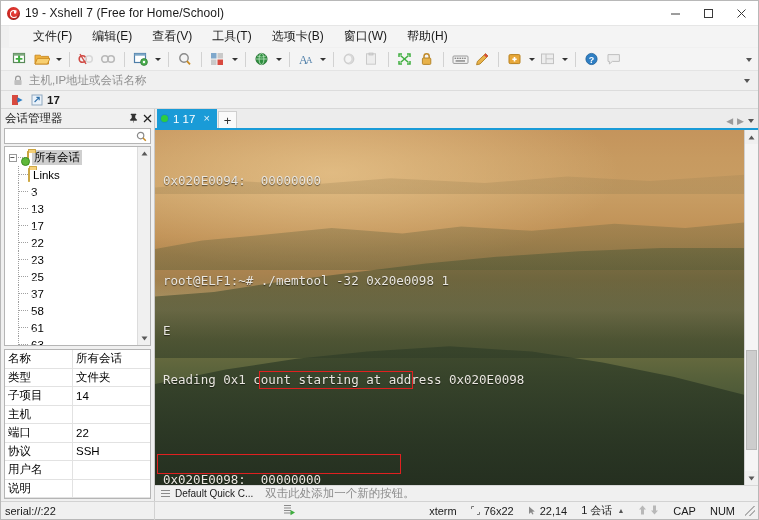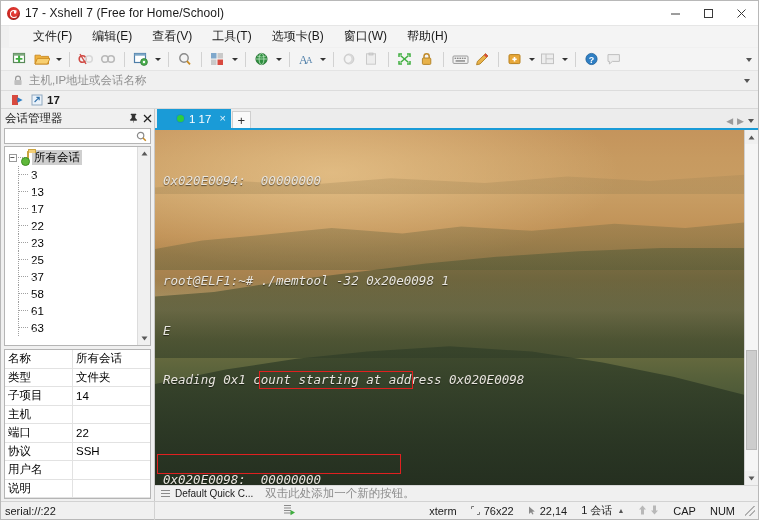--- a/index.html
+++ b/index.html
@@ -169,21 +169,21 @@
   .prow.empty { flex:1; border-bottom:none; }
 
   
   .main { flex:1; display:flex; flex-direction:column; min-width:0; background:#f0f0f0; }
   .tabstrip {
     height:19px; min-height:19px; background:#ececec; display:flex; align-items:flex-end;
     position:relative; padding-left:2px;
   }
   .tab {
     height:19px; background:#1a9bd7; color:#fff; display:flex; align-items:center;
-    padding:0 5px 0 20px; font-size:11.5px; min-width:60px;
+    padding:0 5px 0 4px; font-size:11.5px; min-width:60px;
   }
   .tab-dot { width:7px;height:7px;border-radius:50%;background:#2ecc40;margin-right:5px;
     box-shadow:0 0 0 1px rgba(0,0,0,.08); }
   .tab-label { color:#fff; }
   .tab-close { margin-left:8px; color:#dff1fb; font-size:11px; line-height:9px; }
   .tab-new {
     width:19px;height:17px;background:#fafafa;border:1px solid #cfcfcf;border-bottom:none;
     display:flex;align-items:center;justify-content:center;color:#333;font-size:13px;
     margin-left:1px;
   }
@@ -202,21 +202,20 @@
         #c89d63 18%,
         #bf9055 30%,
         #a9834f 40%,
         #8d7a4a 50%,
         #6e6f41 60%,
         #56603a 70%,
         #485637 78%,
         #3b4a31 86%,
         #33412c 93%,
         #2d3a28 100%);
-    font-style: italic;
   }
   
   .hill { position:absolute; left:0; right:0; }
   .hill1 { top:118px; height:110px;
     background: linear-gradient(to bottom, rgba(86,92,56,.55), rgba(60,70,44,.75));
     clip-path: polygon(0 44%, 10% 40%, 22% 30%, 34% 22%, 46% 14%, 58% 8%, 72% 3%, 86% 0%, 100% 0%, 100% 100%, 0 100%); }
   .hill2 { top:70px; height:70px;
     background: linear-gradient(to bottom, rgba(120,110,70,.30), rgba(96,96,58,.45));
     clip-path: polygon(0 70%, 8% 58%, 18% 50%, 30% 40%, 42% 48%, 52% 38%, 64% 44%, 78% 34%, 90% 40%, 100% 32%, 100% 100%, 0 100%); }
   .hill3 { top:200px; height:180px;
@@ -277,21 +276,21 @@
 </style>
 </head>
 <body>
 
 <div id="app">
 
   <div class="titlebar">
     <div class="tb-icon">
       <div class="xshell-logo"></div>
     </div>
-    <div class="title-text">17 - Xshell 7 (Free for Home/School)</div>
+    <div class="title-text">19 - Xshell 7 (Free for Home/School)</div>
     <div class="win-buttons">
       <div class="win-btn">
         <svg width="11" height="11" viewBox="0 0 11 11">
             <line x1="1" y1="6" x2="10" y2="6" stroke="#3a3a3a" stroke-width="1"></line>
           </svg>
       </div>
       <div class="win-btn">
         <svg width="11" height="11" viewBox="0 0 11 11">
             <rect x="1.5" y="1.5" width="8" height="8" fill="none" stroke="#3a3a3a" stroke-width="1"></rect>
           </svg>
@@ -564,20 +563,26 @@
 
           <div class="tnode">
             <span class="twist">
                 <b>−</b>
               </span>
             <span class="tdash"></span>
             <span><span class="ic-folder-g"></span></span>
             <span class="tlabel sel">所有会话</span>
           </div>
 
+          <div class="tnode" style="padding-left:13px">
+            <span class="tvline"></span>
+            <span class="tdash"></span>
+            <span><span class="ic-folder"></span></span>
+            <span class="tlabel">Links</span>
+          </div>
 
           <div class="tnode" style="padding-left:13px">
               <span class="tvline"></span>
               <span class="tdash"></span>
               <span><span class="ic-sess"></span></span>
               <span class="tlabel">3</span>
             </div>
           <div class="tnode" style="padding-left:13px">
               <span class="tvline"></span>
               <span class="tdash"></span>

